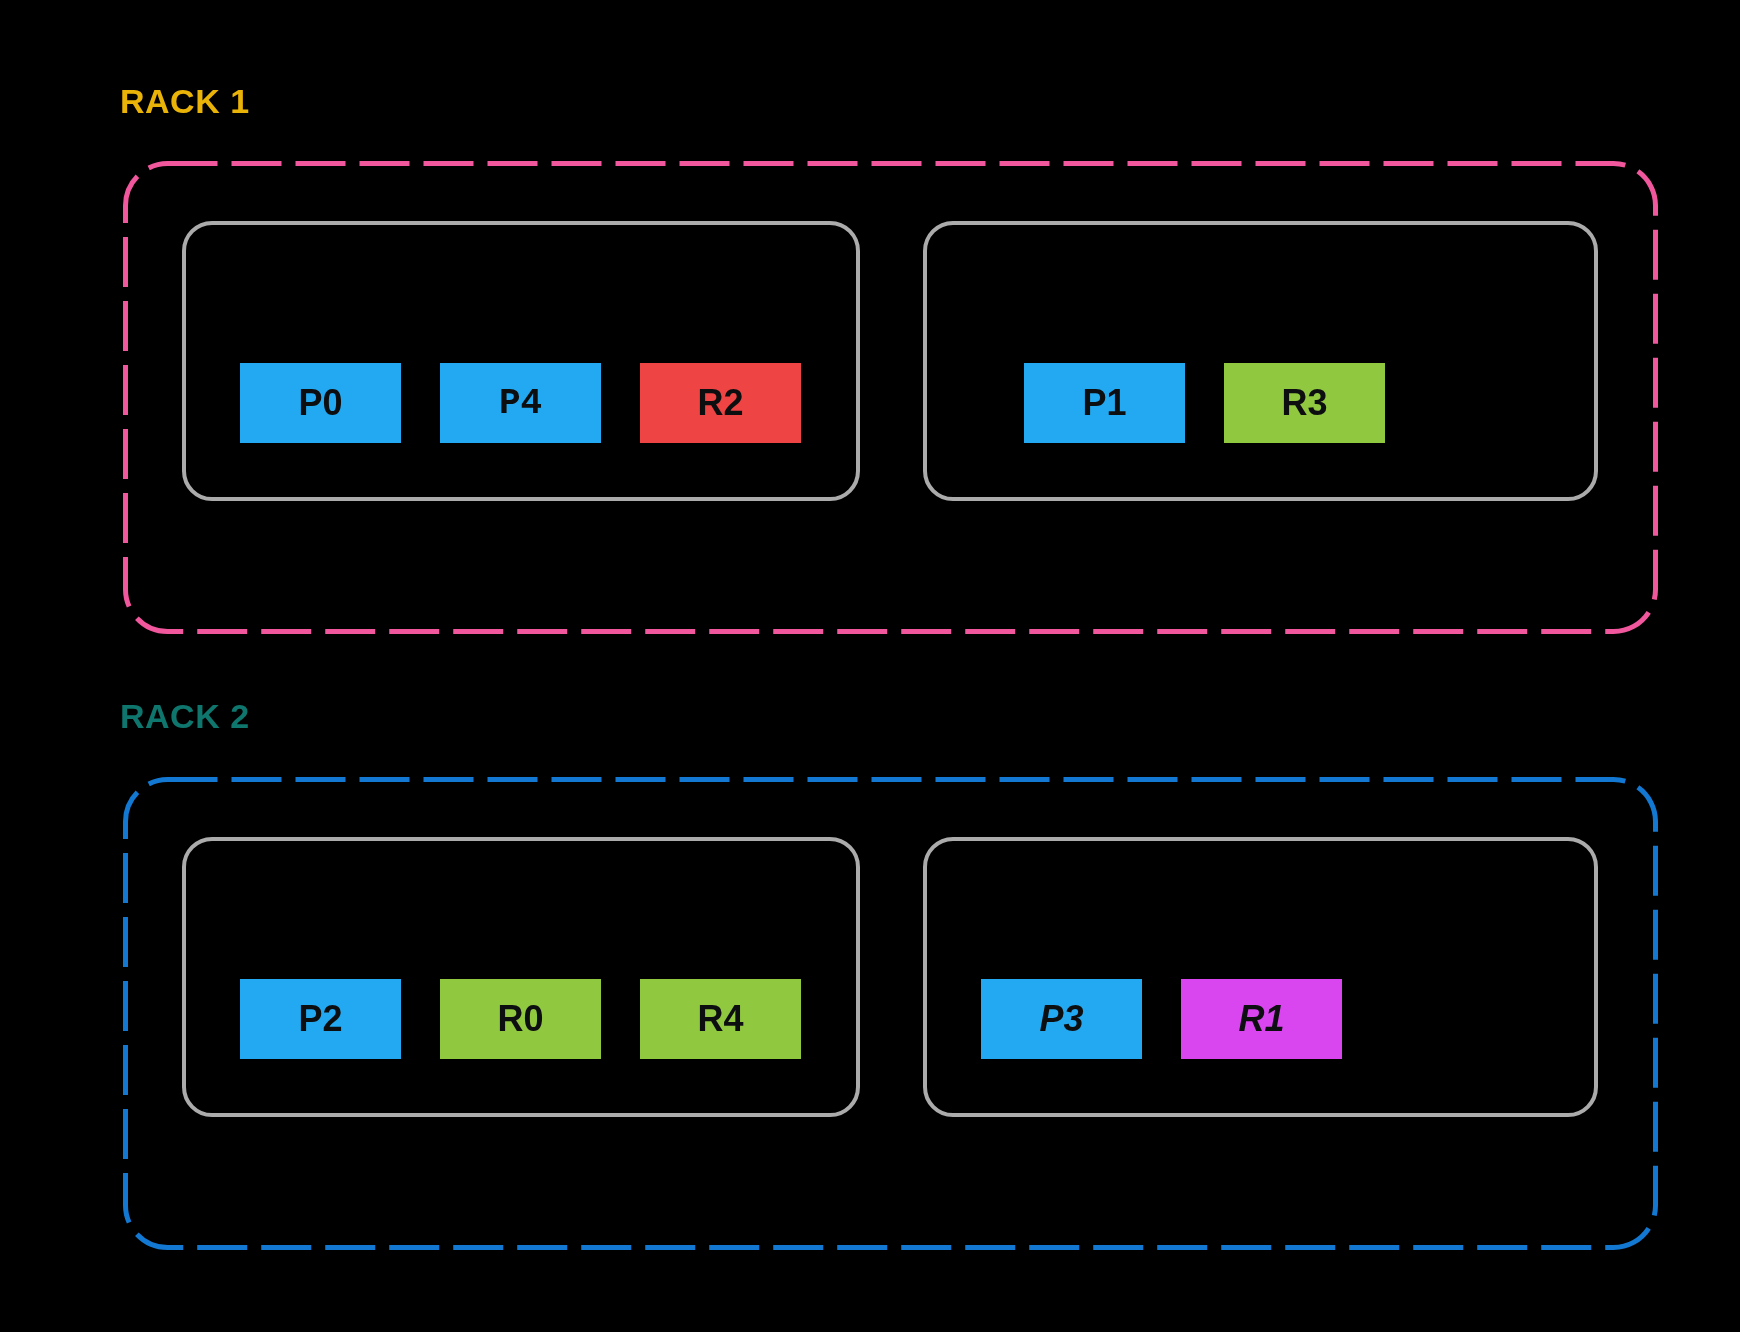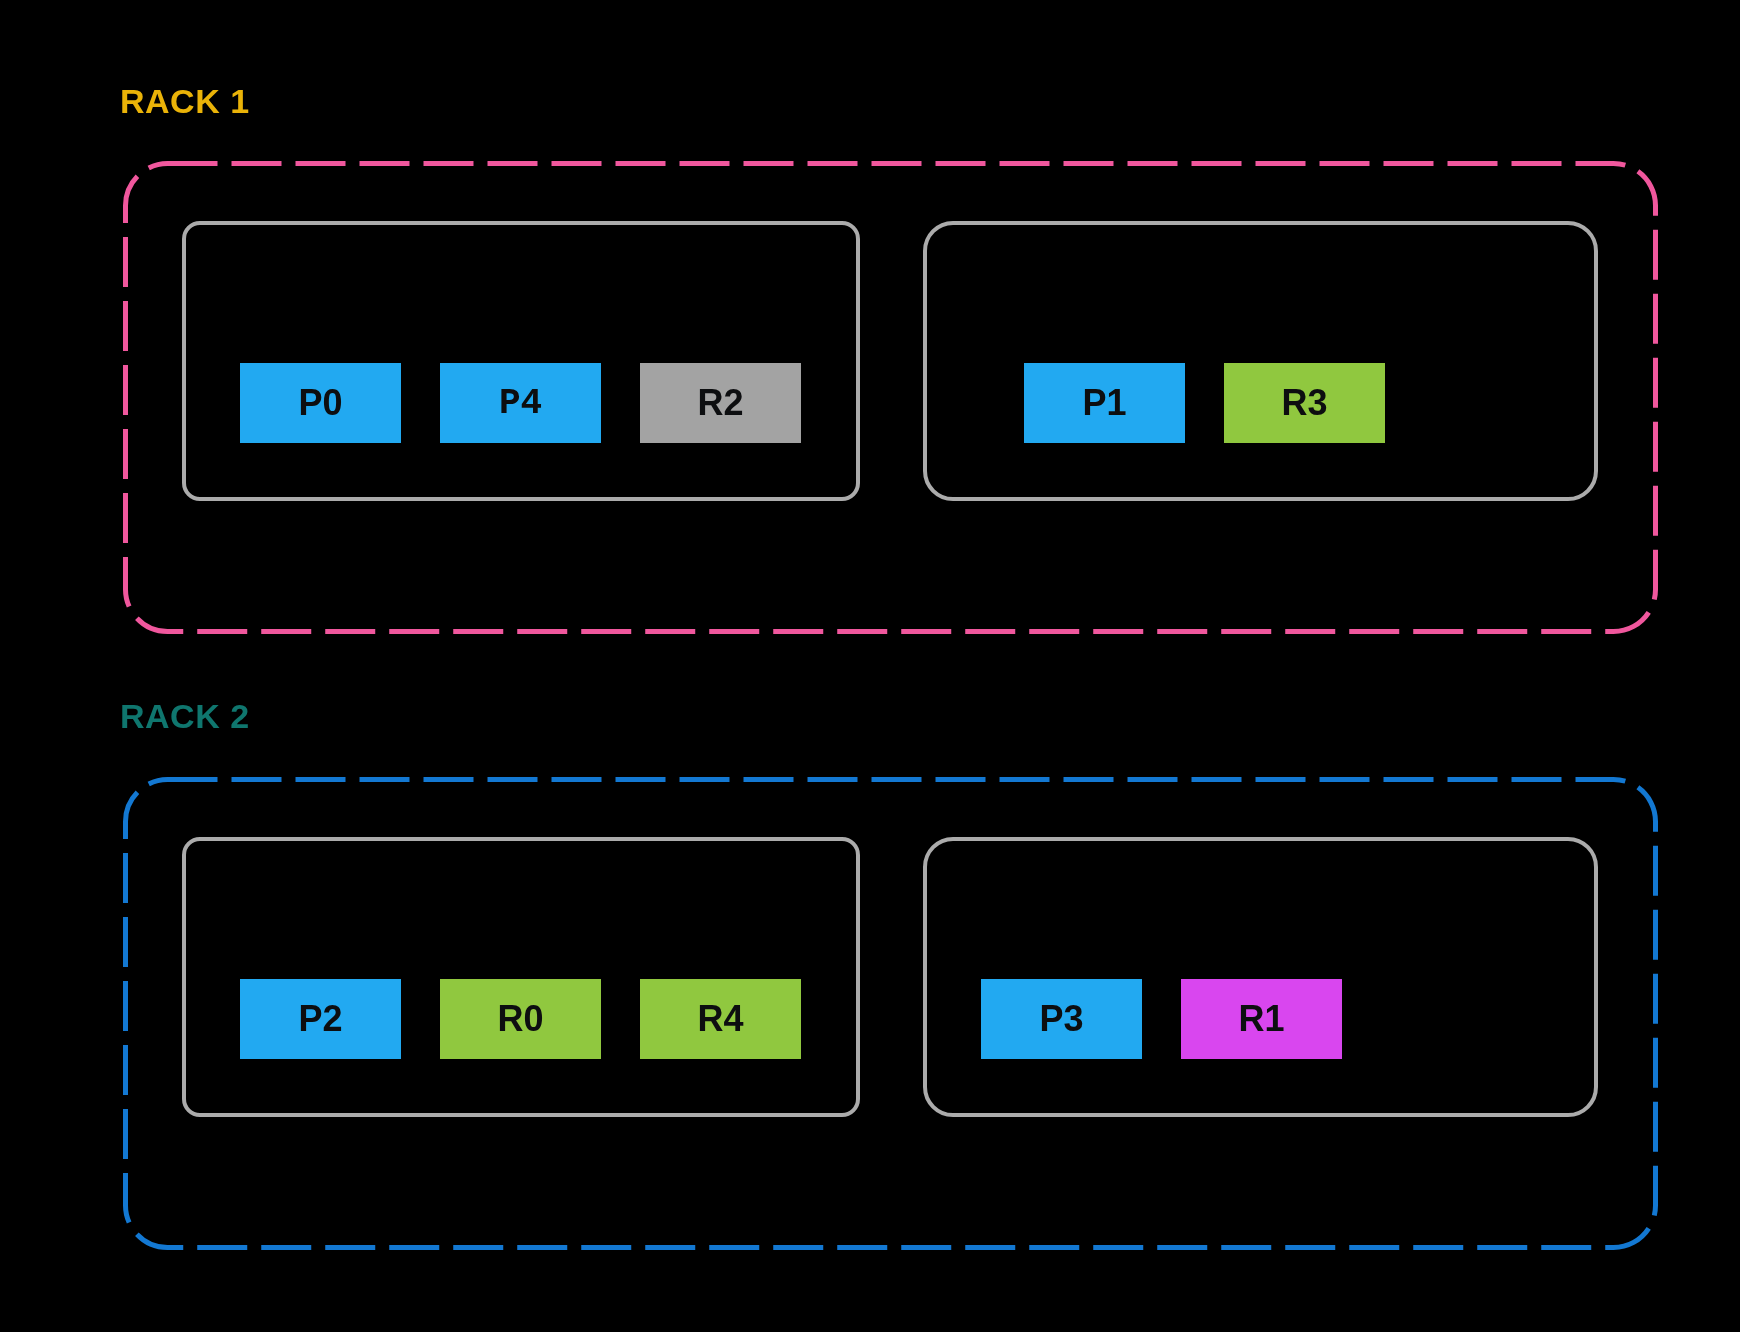--- a/index.html
+++ b/index.html
@@ -45,21 +45,21 @@
 
   .node {
     position: absolute;
     top: 60px;
     height: 280px;
     border: 4px solid #ABABAB;
     border-radius: 30px;
     box-sizing: border-box;
     background: transparent;
   }
-  .node.a { left: 59px;  width: 678px; border-radius: 18px; }
+  .node.a { left: 59px;  width: 678px; }
   .node.b { left: 800px; width: 675px; }
 
   .chips {
     position: absolute;
     left: 54px;
     top: 138px;
     display: flex;
     gap: 39px;
   }
   .chip {
@@ -82,21 +82,21 @@
 
   <div class="rack r1">
     <svg class="rack-outline" width="1535" height="473" viewBox="0 0 1535 473">
       <rect x="2.5" y="2.5" width="1530" height="468" rx="42" ry="42" fill="none" stroke-width="5" stroke-dasharray="50 14" stroke="#F0579D"></rect>
     </svg>
 
     <div class="node a" style="border-color: rgb(171, 171, 171);">
       <div class="chips">
         <div class="chip" style="background-color: rgb(34, 169, 241);">P0</div>
         <div class="chip" style="background-color: rgb(34, 169, 241); font-family: Liberation Mono, monospace;">P4</div>
-        <div class="chip" style="background-color: #a3a3a3;">R2</div>
+        <div class="chip" style="background-color: #ef4444;">R2</div>
       </div>
     </div>
 
     <div class="node b" style="border-color: rgb(171, 171, 171);">
       <div class="chips">
         <div class="chip" style="background-color: rgb(34, 169, 241); margin-left: 43px;">P1</div>
         <div class="chip" style="background-color: rgb(144, 200, 63);">R3</div>
       </div>
     </div>
   </div>
@@ -109,21 +109,21 @@
     </svg>
 
     <div class="node a" style="border-color: rgb(171, 171, 171);">
       <div class="chips">
         <div class="chip" style="background-color: rgb(34, 169, 241);">P2</div>
         <div class="chip" style="background-color: rgb(144, 200, 63);">R0</div>
         <div class="chip" style="background-color: rgb(144, 200, 63);">R4</div>
       </div>
     </div>
 
-    <div class="node b" style="border-color: rgb(171, 171, 171);">
+    <div class="node b" style="border-color: rgb(171, 171, 171); font-style: italic;">
       <div class="chips">
         <div class="chip" style="background-color: rgb(34, 169, 241);">P3</div>
         <div class="chip" style="background-color: #d946ef;">R1</div>
       </div>
     </div>
   </div>
 
 </div>
 
 </body></html>

